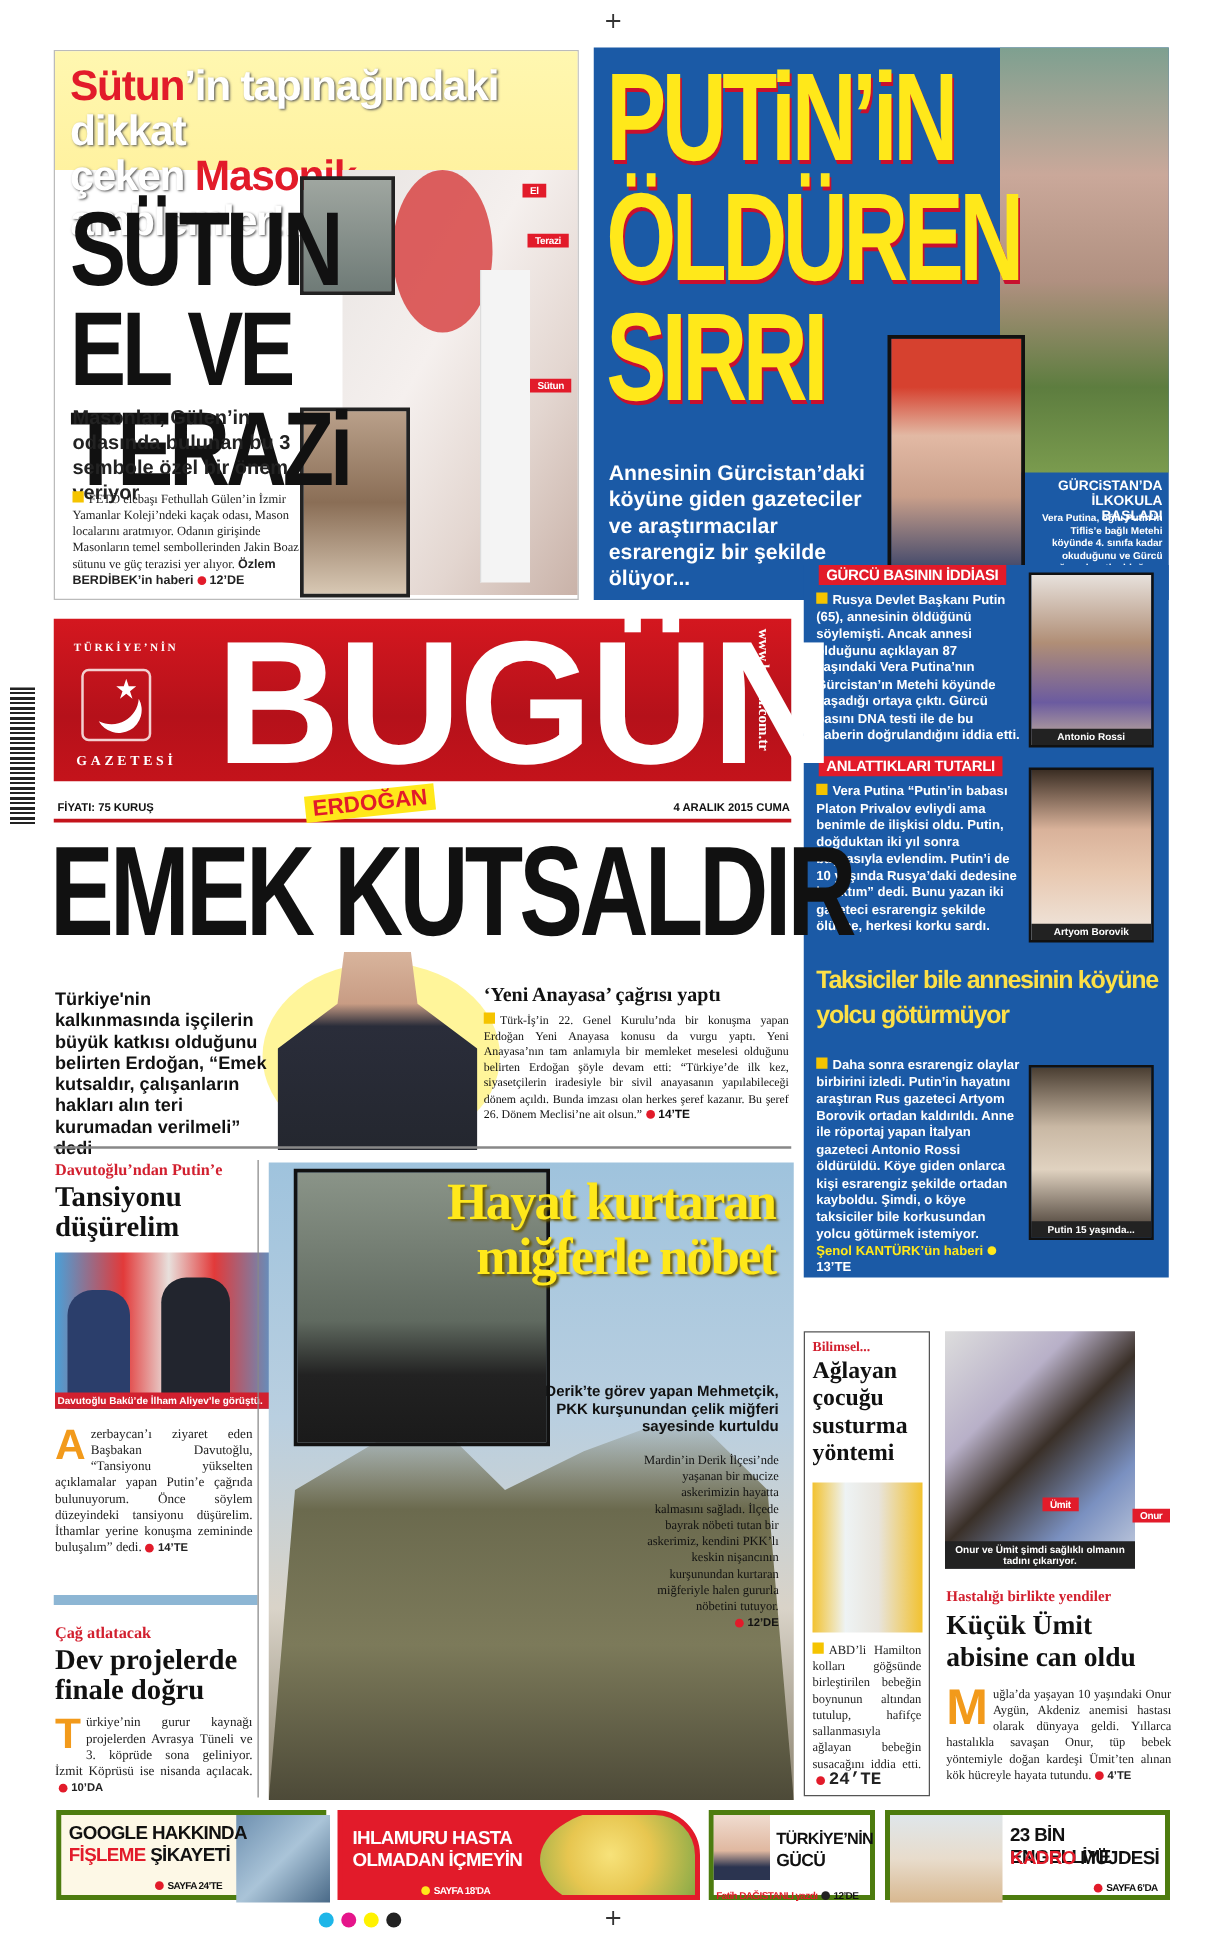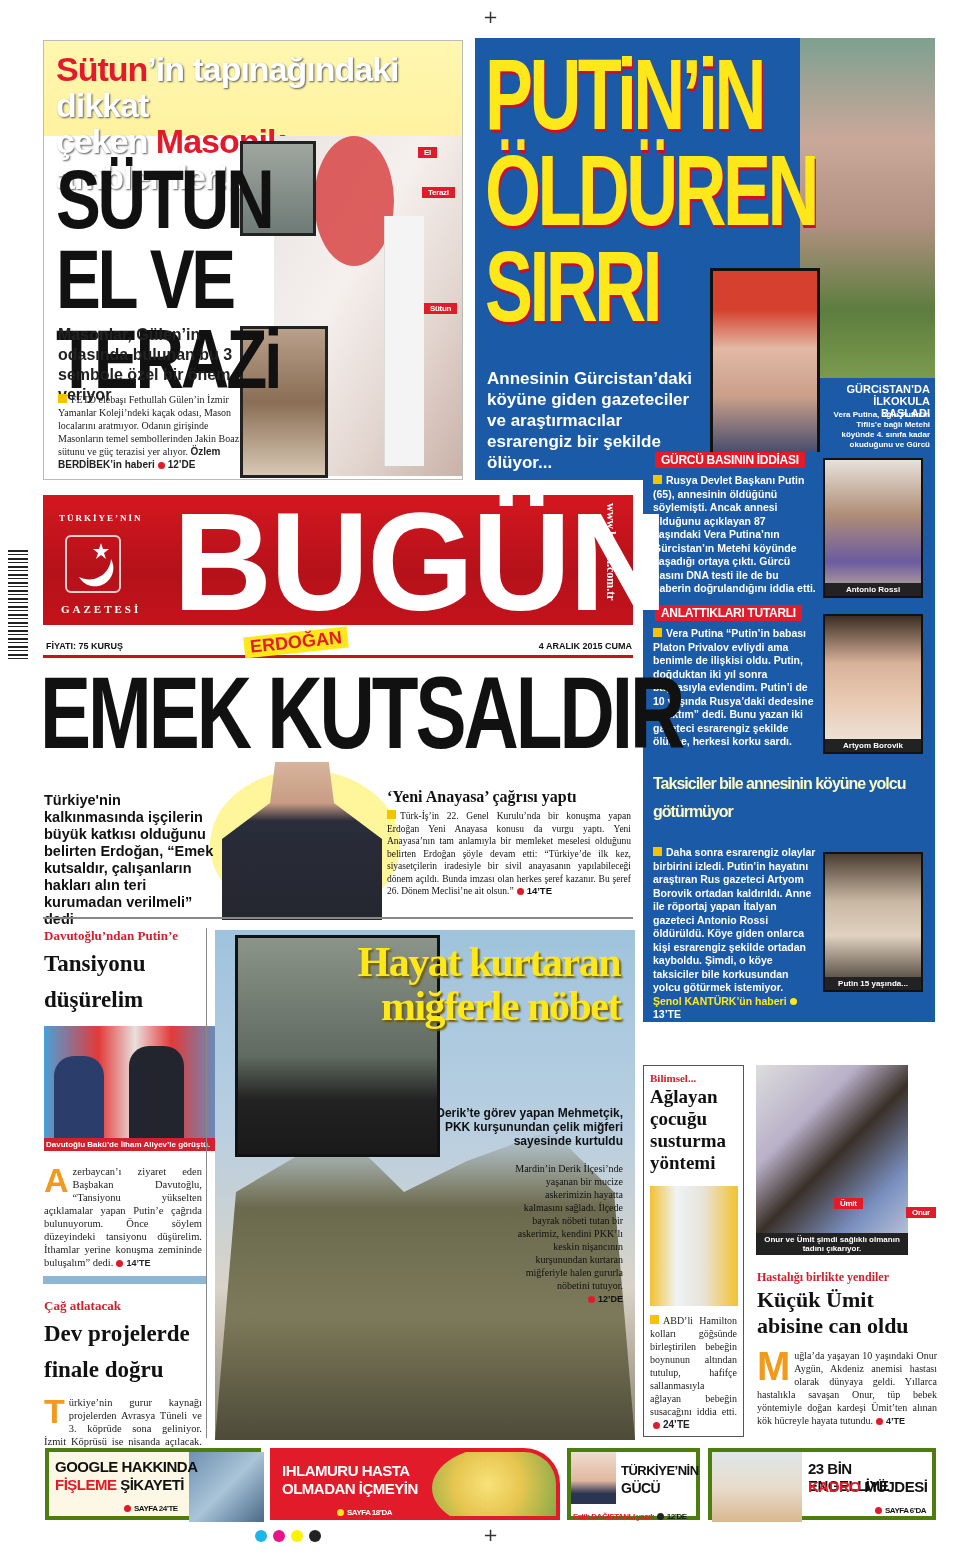--- a/index.html
+++ b/index.html
@@ -24,42 +24,42 @@
 #putin{left:475px;top:38px;width:460px;height:442px;background:#1b5aa6}
 #putin .h1{position:absolute;left:10px;top:8px;font-size:100px;line-height:96px;font-weight:bold;color:#ffe81a;letter-spacing:-5px;transform:scaleX(0.72);transform-origin:left top;text-shadow:2px 3px 0 #c8102e}
 #putin .sub{position:absolute;left:12px;top:330px;width:210px;font-size:17px;line-height:21px;font-weight:bold;color:#fff}
 #putin .side-h{position:absolute;left:355px;top:345px;width:100px;font-size:11px;line-height:12px;font-weight:bold;color:#fff;text-align:right}
 #putin .side-b{position:absolute;left:350px;top:372px;width:105px;font-size:8px;line-height:10px;font-weight:bold;color:#fff;text-align:right}
 
 
 #rcol{left:643px;top:452px;width:292px;height:570px;background:#1b5aa6}
 .bandhead{position:absolute;background:#e21b2a;color:#fff;font-weight:bold;font-size:12px;padding:1px 6px;letter-spacing:-0.3px}
 .rbody{position:absolute;color:#fff;font-weight:bold;font-size:10.5px;line-height:13.5px}
-#rcol .bigh{position:absolute;left:10px;top:318px;width:282px;font-size:16px;line-height:28px;color:#fef9c3;font-weight:bold;letter-spacing:-1px}
+#rcol .bigh{position:absolute;left:10px;top:318px;width:282px;font-size:20px;line-height:28px;color:#fde047;font-weight:bold;letter-spacing:-1px}
 
 
 #mast{left:43px;top:495px;width:590px;height:130px;background:linear-gradient(180deg,#d4171f,#b5111a 60%,#c4131b)}
 #mast .logo{position:absolute;left:130px;top:2px;font-size:140px;line-height:130px;font-weight:bold;color:#fff;letter-spacing:-2px;transform:scaleX(0.98);transform-origin:left top}
 #mast .tk{position:absolute;left:16px;top:18px;font-size:9px;letter-spacing:2px;color:#fff;font-family:"Liberation Serif",serif;font-weight:bold}
 #mast .gz{position:absolute;left:18px;top:108px;font-size:11px;letter-spacing:3px;color:#fff;font-family:"Liberation Serif",serif;font-weight:bold}
 #mast .emb{position:absolute;left:22px;top:40px;width:56px;height:58px;border:2px solid #f3d0d0;border-radius:6px}
 #mast .url{position:absolute;left:560px;top:8px;writing-mode:vertical-rl;font-size:12px;color:#fff;font-family:"Liberation Serif",serif;font-weight:bold}
 .dateline{position:absolute;top:641px;font-size:9px;font-weight:bold}
 #redrule{left:43px;top:655px;width:590px;height:3px;background:#c4131b}
 
 
 #erdtag{left:244px;top:632px;background:#ffe81a;color:#e21b2a;font-weight:bold;font-size:18px;padding:0 6px;transform:rotate(-6deg)}
 #emek{left:40px;top:660px;font-size:102px;line-height:106px;font-weight:bold;letter-spacing:-4px;transform:scaleX(0.75);transform-origin:left top;color:#111;white-space:nowrap}
 #erdsub{left:44px;top:792px;width:180px;font-size:14.5px;line-height:17px;font-weight:bold}
 #erdhead{left:387px;top:788px;font-size:16px;font-weight:bold;font-family:"Liberation Serif",serif}
 #erdbody{left:387px;top:810px;width:244px;font-size:9.5px;line-height:12.5px;font-family:"Liberation Serif",serif;text-align:justify}
 
 
 .kick{color:#d2202f;font-weight:bold;font-family:"Liberation Serif",serif;font-size:13px}
-.h2{font-family:"Liberation Serif",serif;font-weight:bold;font-size:23px;line-height:36px;color:#111}
+.h2{font-family:"Liberation Serif",serif;font-weight:bold;font-size:23px;line-height:24px;color:#111}
 .sbody{font-family:"Liberation Serif",serif;font-size:10.5px;line-height:13px;color:#222;text-align:justify}
 .drop{float:left;font-size:34px;line-height:30px;font-weight:bold;color:#f29a1b;margin-right:4px;font-family:"Liberation Sans",sans-serif}
 
 
 #soldier{left:215px;top:930px;width:420px;height:510px;background:linear-gradient(180deg,#9fc3dd 0%,#b9cfe0 40%,#d9d3c8 70%,#8c8470 100%)}
 #soldier .h1{position:absolute;left:85px;top:10px;width:320px;text-align:right;font-family:"Liberation Serif",serif;font-weight:bold;font-size:42px;line-height:44px;color:#ffe81a;text-shadow:2px 2px 2px #6b5a00;letter-spacing:-1.5px}
 #soldier .sub{position:absolute;left:200px;top:176px;width:208px;text-align:right;font-size:12px;line-height:14px;font-weight:bold}
 #soldier .body{position:absolute;left:300px;top:232px;width:108px;text-align:right;font-size:10px;line-height:13px;font-family:"Liberation Serif",serif}
 
 
@@ -192,21 +192,21 @@
   <div class="photo" style="left:20px;top:5px;width:205px;height:222px;background:linear-gradient(180deg,#8a9488 0%,#606a60 55%,#222 75%,#1a1a1a 100%);border:3px solid #111"></div>
   <div class="h1">Hayat kurtaran miğferle nöbet</div>
   <div class="sub">Derik’te görev yapan Mehmetçik, PKK kurşunundan çelik miğferi sayesinde kurtuldu</div>
   <div class="body"><span>Mardin’in Derik İlçesi’nde yaşanan bir mucize askerimizin hayatta kalmasını sağladı. İlçede bayrak nöbeti tutan bir askerimiz, kendini PKK’lı keskin nişancının kurşunundan kurtaran miğferiyle halen gururla nöbetini tutuyor.</span><br><span class="dot"></span><b style="font-family:'Liberation Sans',sans-serif;font-size:9px">12’DE</b></div>
 </div>
 
 <div class="abs" style="left:643px;top:1065px;width:101px;height:372px;border:1px solid #555;padding:6px 6px">
   <div class="kick" style="font-size:11px">Bilimsel...</div>
   <div class="h2" style="font-size:19px;line-height:22px;margin-top:2px">Ağlayan çocuğu susturma yöntemi</div>
   <div style="width:88px;height:120px;margin-top:12px;background:linear-gradient(90deg,#f2c230 0%,#eef3f4 30%,#e8e4dc 60%,#f2c230 100%)"></div>
-  <div class="sbody" style="margin-top:8px;font-size:10px;line-height:13px"><span class="sq"></span><span>ABD’li Hamilton kolları göğsünde birleştirilen bebeğin boynunun altından tutulup, hafifçe sallanmasıyla ağlayan bebeğin susacağını iddia etti.</span><span class="dot"></span><b style="font-family:Liberation Sans, sans-serif;font-size:10px">24’TE</b></div>
+  <div class="sbody" style="margin-top:8px;font-size:10px;line-height:13px"><span class="sq"></span><span>ABD’li Hamilton kolları göğsünde birleştirilen bebeğin boynunun altından tutulup, hafifçe sallanmasıyla ağlayan bebeğin susacağını iddia etti.</span><span class="dot"></span><b style="font-family:Liberation Mono, monospace;font-size:14px">24’TE</b></div>
 </div>
 
 <div class="abs" style="left:756px;top:1065px;width:152px;height:190px;background:linear-gradient(135deg,#ddd 0%,#b8b0c8 30%,#3a3028 50%,#7a90c0 75%,#c8d0e0 100%)">
   <div class="bandhead" style="left:78px;top:133px;font-size:8px">Ümit</div>
   <div class="bandhead" style="left:150px;top:142px;font-size:8px">Onur</div>
   <div class="cap" style="font-size:8px">Onur ve Ümit şimdi sağlıklı olmanın tadını çıkarıyor.</div>
 </div>
 <div class="abs" style="left:757px;top:1270px;width:180px">
   <div class="kick" style="font-size:12px">Hastalığı birlikte yendiler</div>
   <div class="h2" style="font-size:22px;line-height:26px;margin-top:2px">Küçük Ümit abisine can oldu</div>

